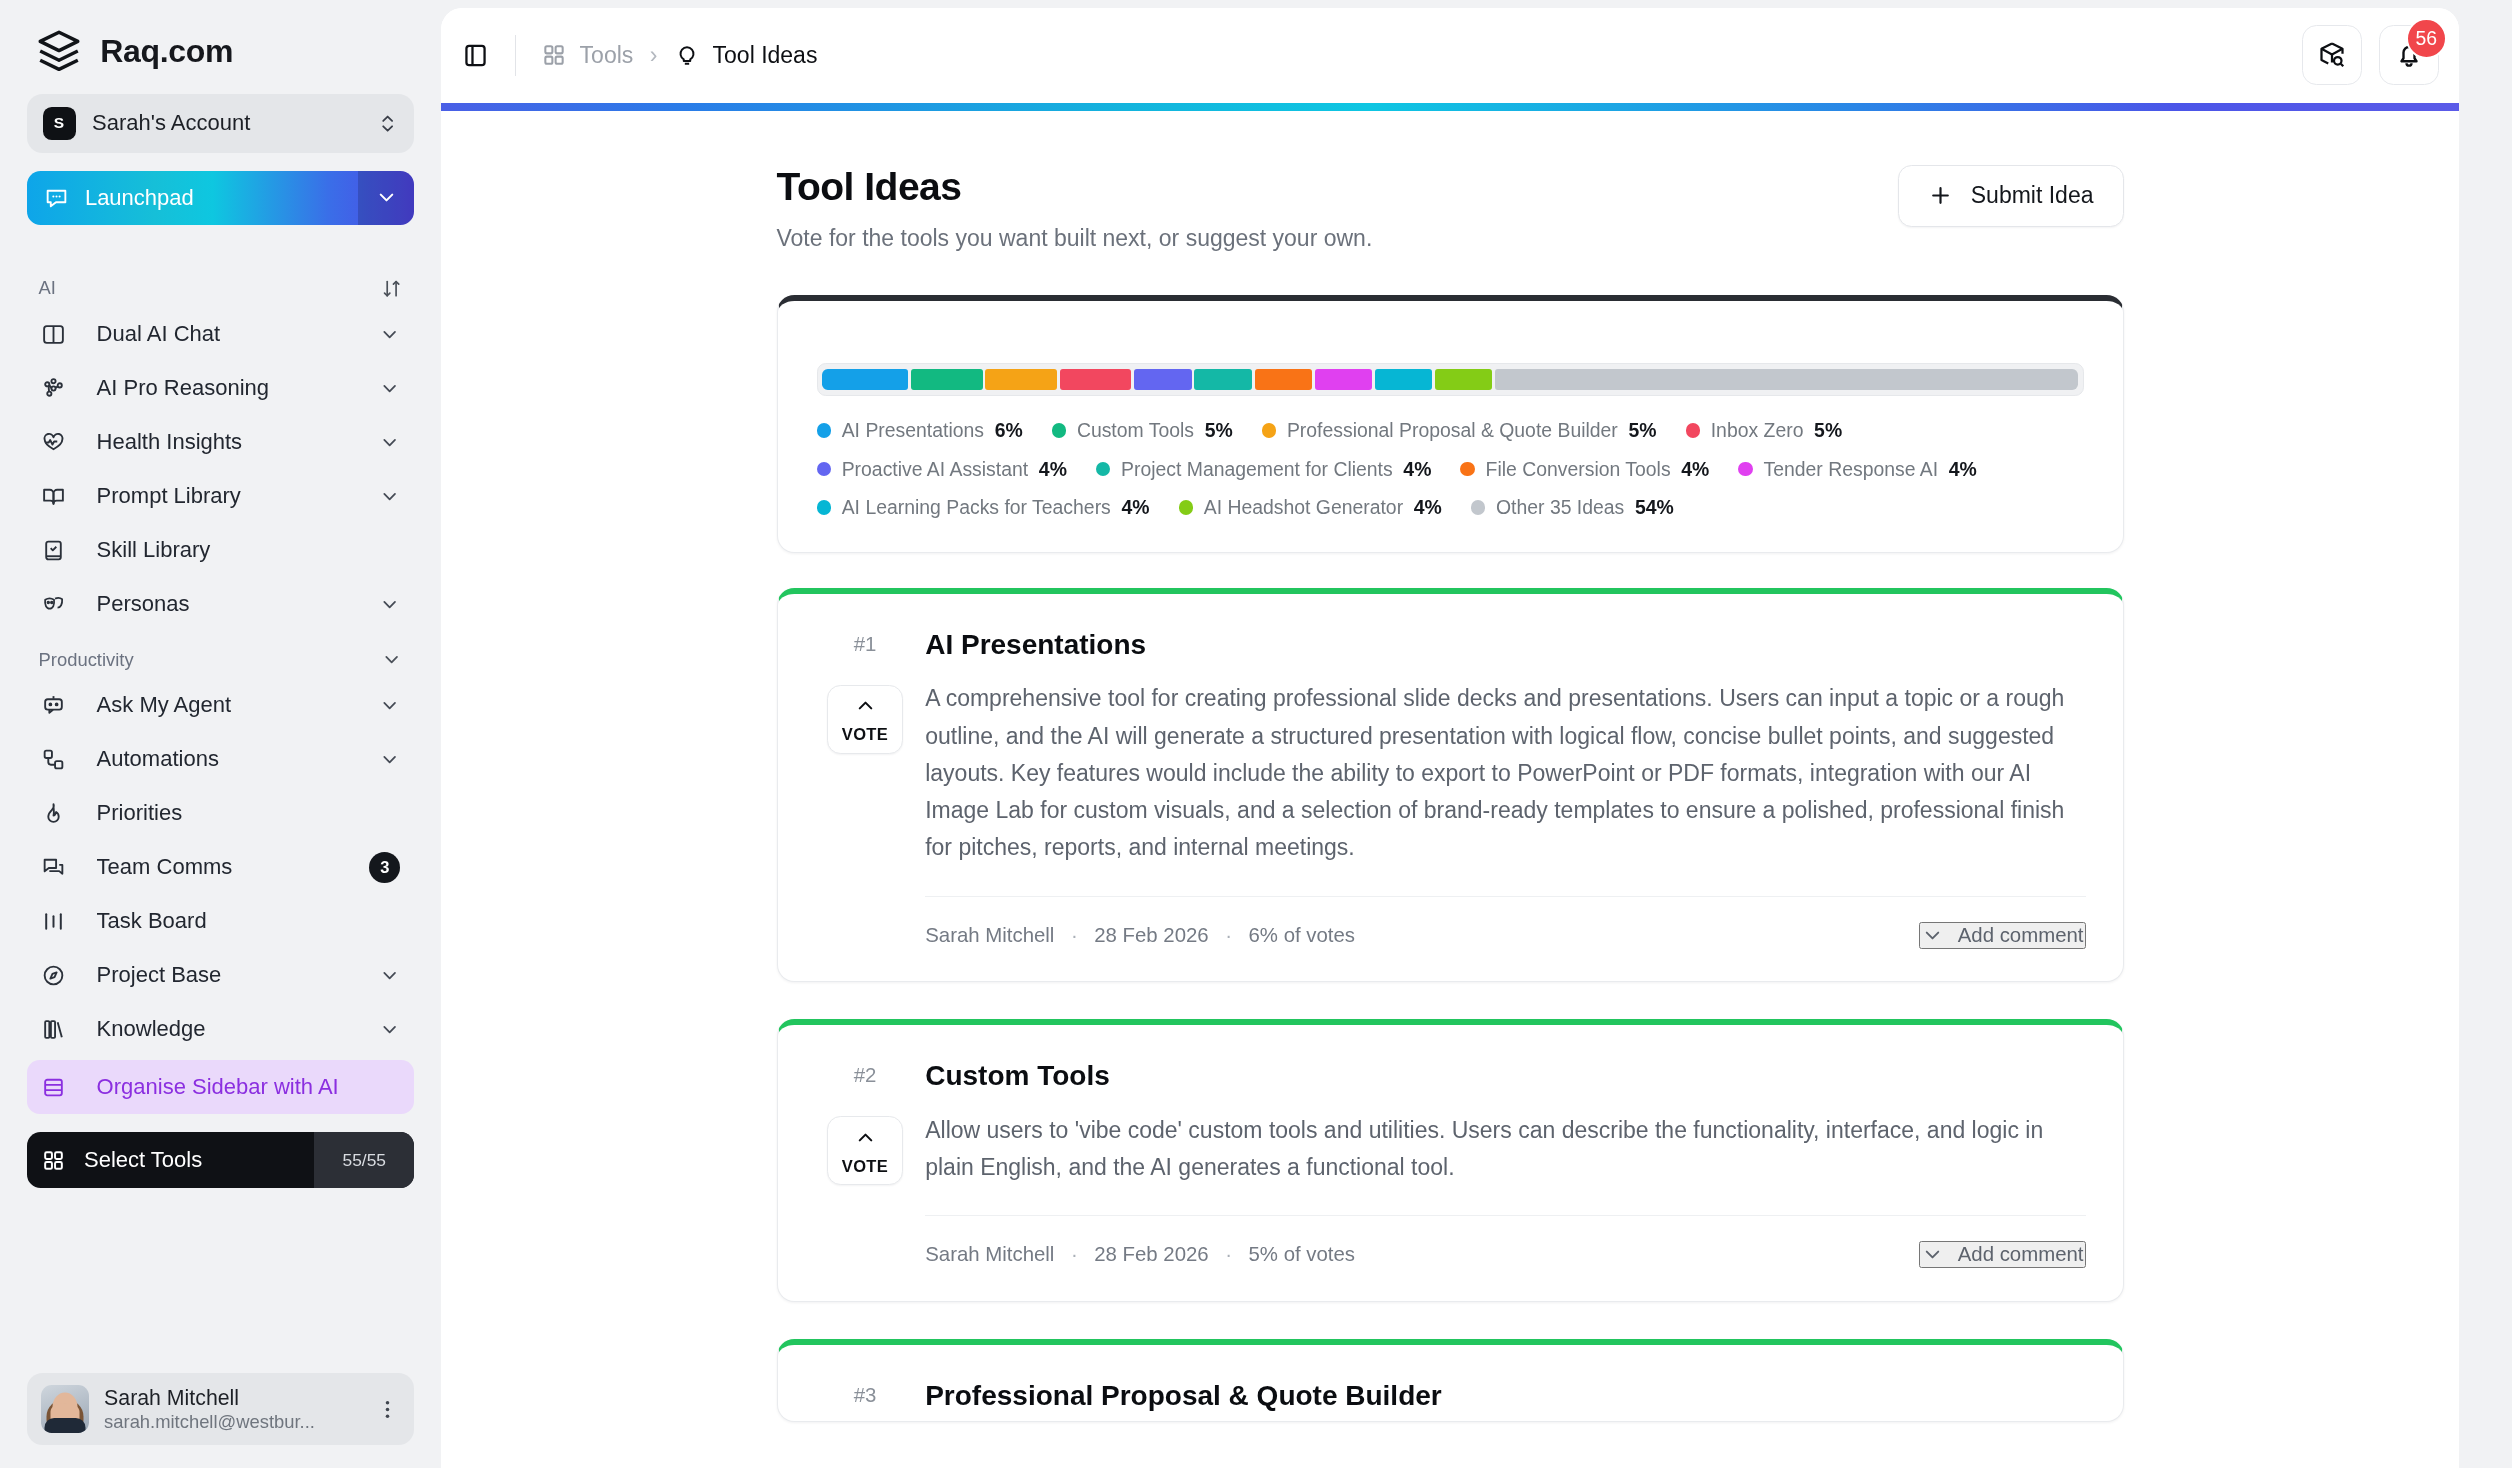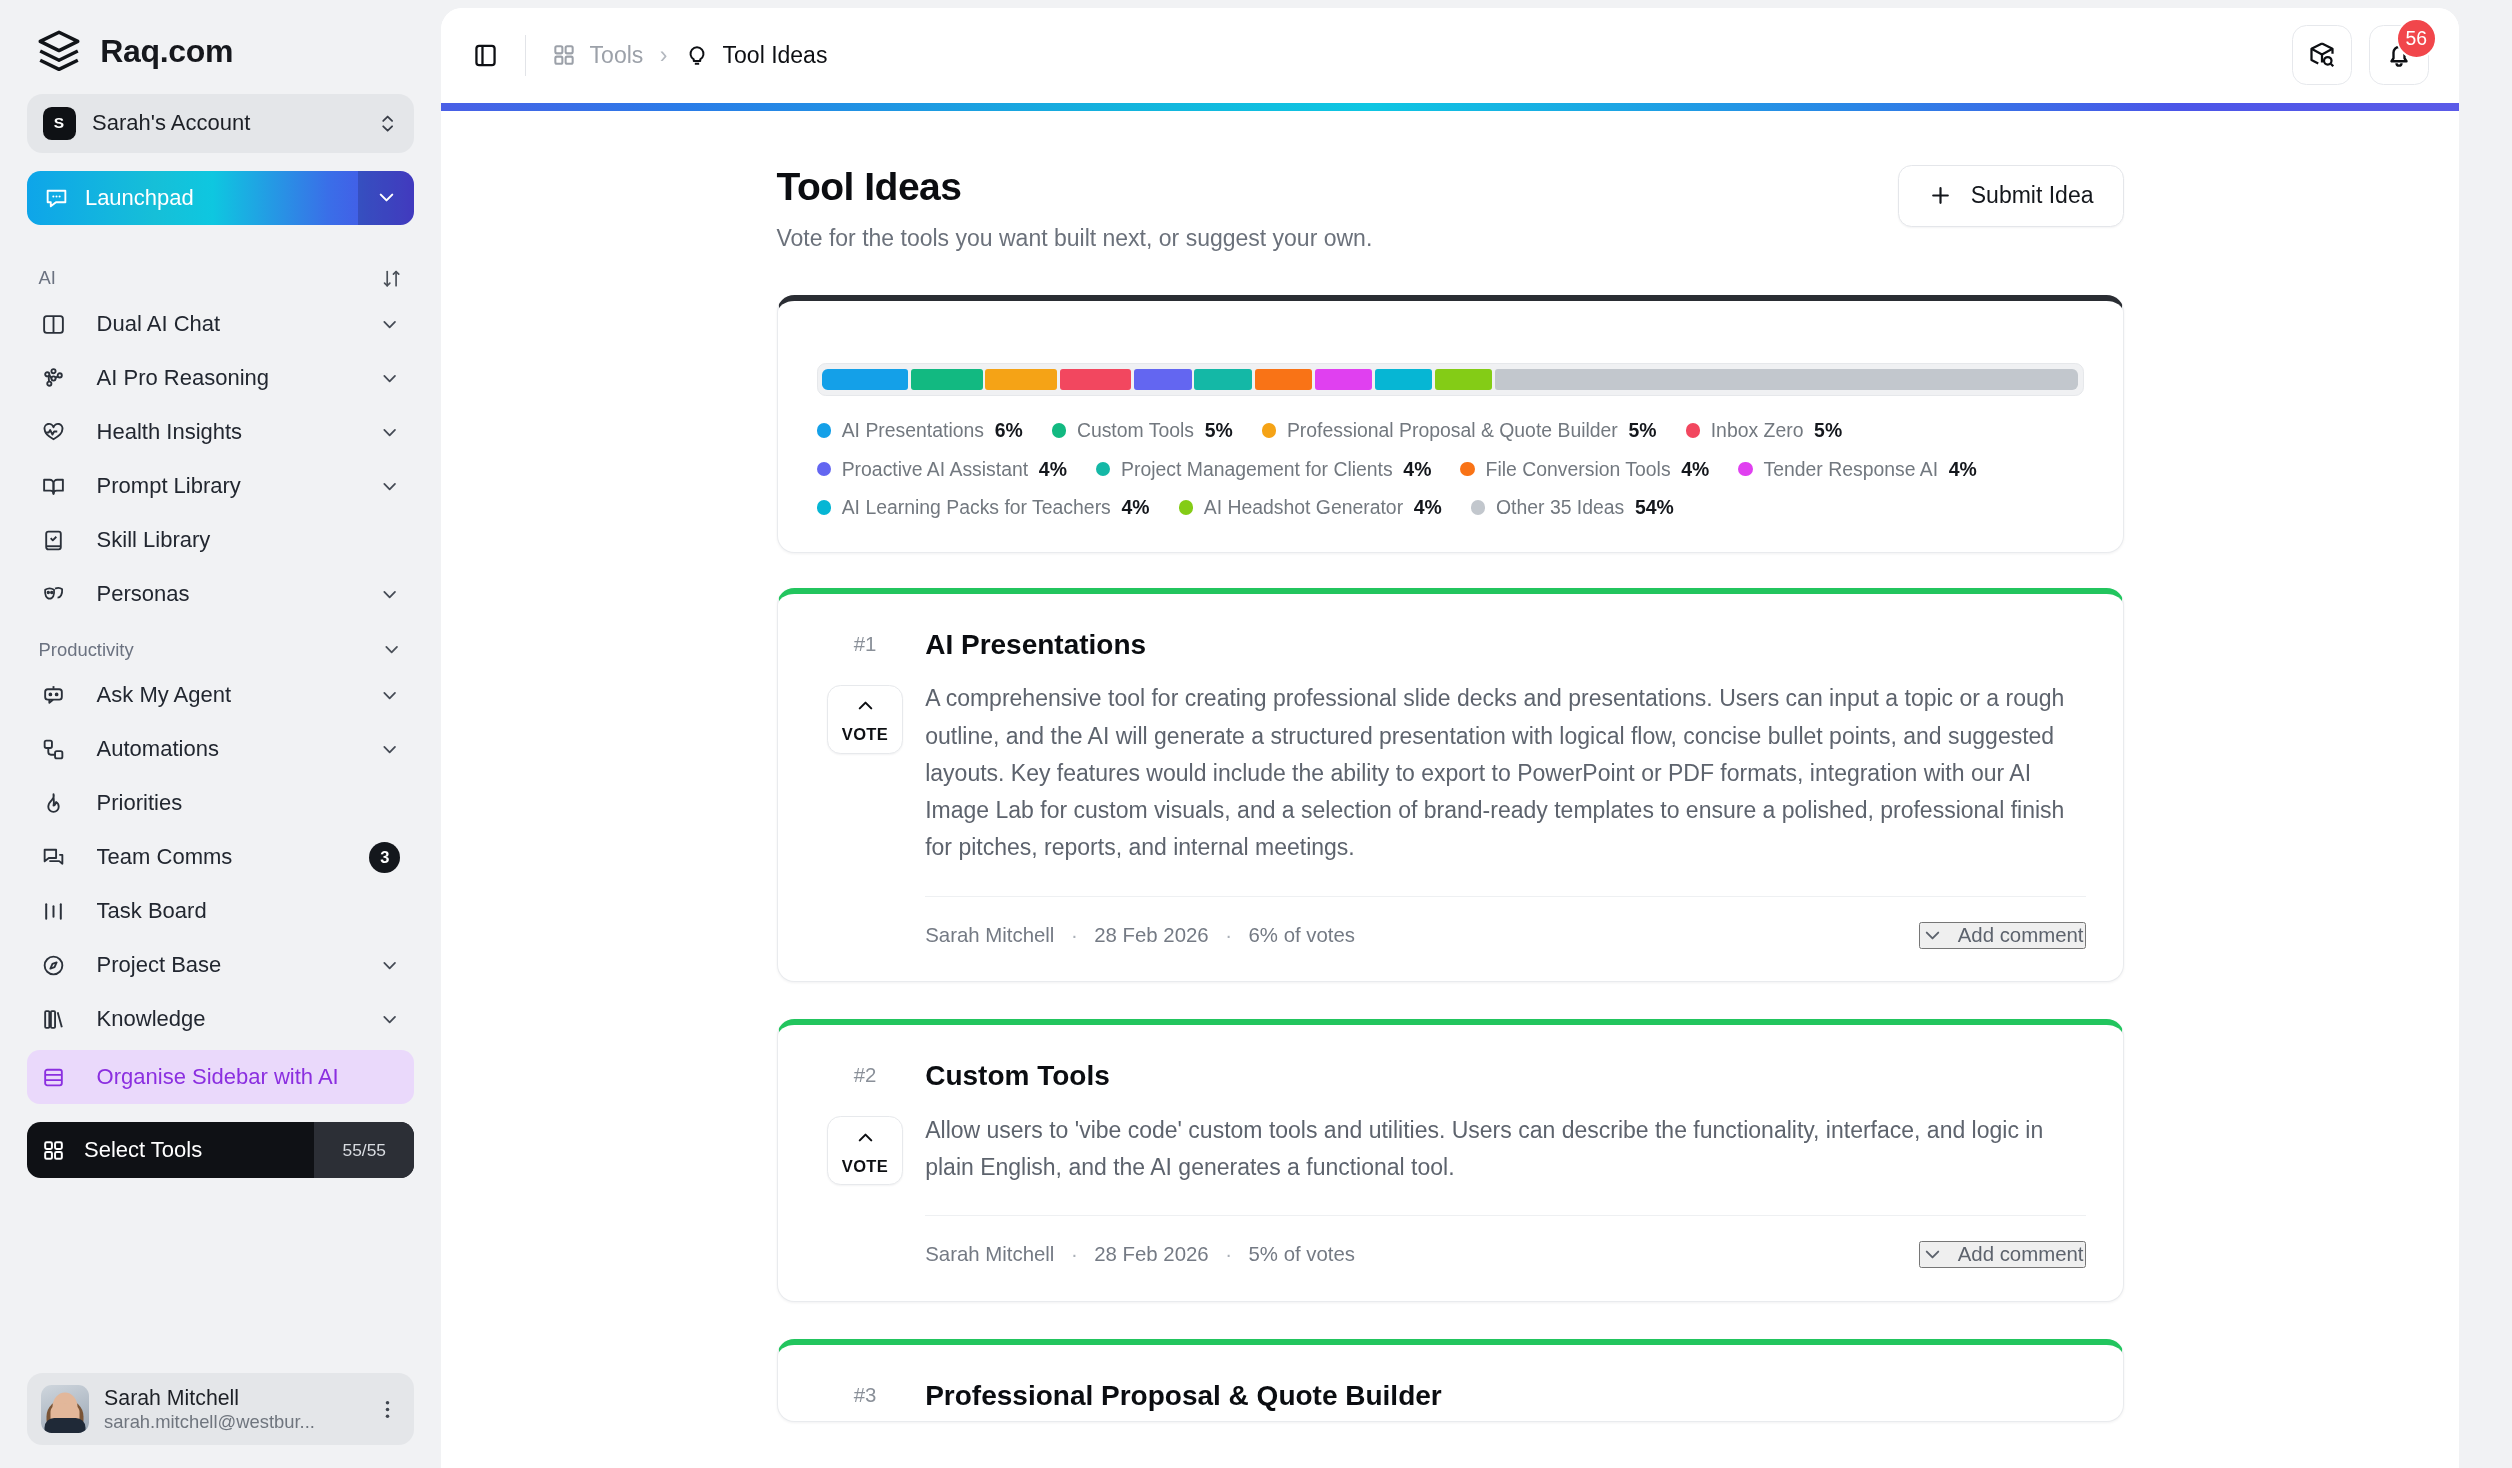--- a/index.html
+++ b/index.html
@@ -32,21 +32,21 @@
     width: 33px; height: 33px; border-radius: 8.7px; background: #0f1115;
     color: #fff; font-size: 15.5px; font-weight: 600;
     display: flex; align-items: center; justify-content: center; flex-shrink: 0;
   }
   .account-name { font-size: 22px; color: #1d2026; flex: 1; font-weight: 400; }
   .account-chev { width: 21.3px; height: 21.3px; color: #3a3f49; }
 
   .launchpad {
     display: flex; align-items: center; border-radius: 13.6px; overflow: hidden;
     background: linear-gradient(90deg,#0ea5e9 0%,#16bfd8 33%,#0ec7e0 48%,#3a6ee8 78%,#4f46e5 100%);
-    margin-bottom: 25px; height: 54px;
+    margin-bottom: 35px; height: 54px;
   }
   .launchpad-main { display: flex; align-items: center; gap: 15.5px; padding: 0 17.4px; flex: 1; }
   .launchpad-label { color: #fff; font-size: 22px; font-weight: 500; }
   .launchpad-caret {
     width: 56px; height: 54px; background: rgba(0,0,0,0.17);
     display: flex; align-items: center; justify-content: center; color: #fff;
   }
 
   .nav-scroll { flex: 1; overflow: hidden; }
   .group-head {
@@ -111,21 +111,21 @@
   
   .main {
     flex: 1; height: 1468px; padding: 0 53px 0 0; display: flex; flex-direction: column;
     overflow: hidden;
   }
   .main-panel {
     background: #fff; border-radius: 21.3px 21.3px 0 0; flex: 1; display: flex; flex-direction: column;
     margin-top: 7.8px; overflow: hidden; position: relative;
   }
   .topbar {
-    height: 95px; display: flex; align-items: center; padding: 0 30px; gap: 25px;
+    height: 95px; display: flex; align-items: center; padding: 0 20px; gap: 25px;
     flex-shrink: 0; background: #fff;
   }
   .panel-toggle { width: 29px; height: 29px; color: #0e1014; }
   .topbar-sep { width: 1px; height: 41px; background: #e2e4e8; }
   .crumbs { display: flex; align-items: center; gap: 16.5px; flex: 1; }
   .crumb { display: flex; align-items: center; gap: 12.6px; }
   .crumb .ico { width: 26px; height: 26px; }
   .crumb.muted { color: #9ca1a9; }
   .crumb.muted .ico { color: #9ca1a9; }
   .crumb.active { color: #0d0f13; }

